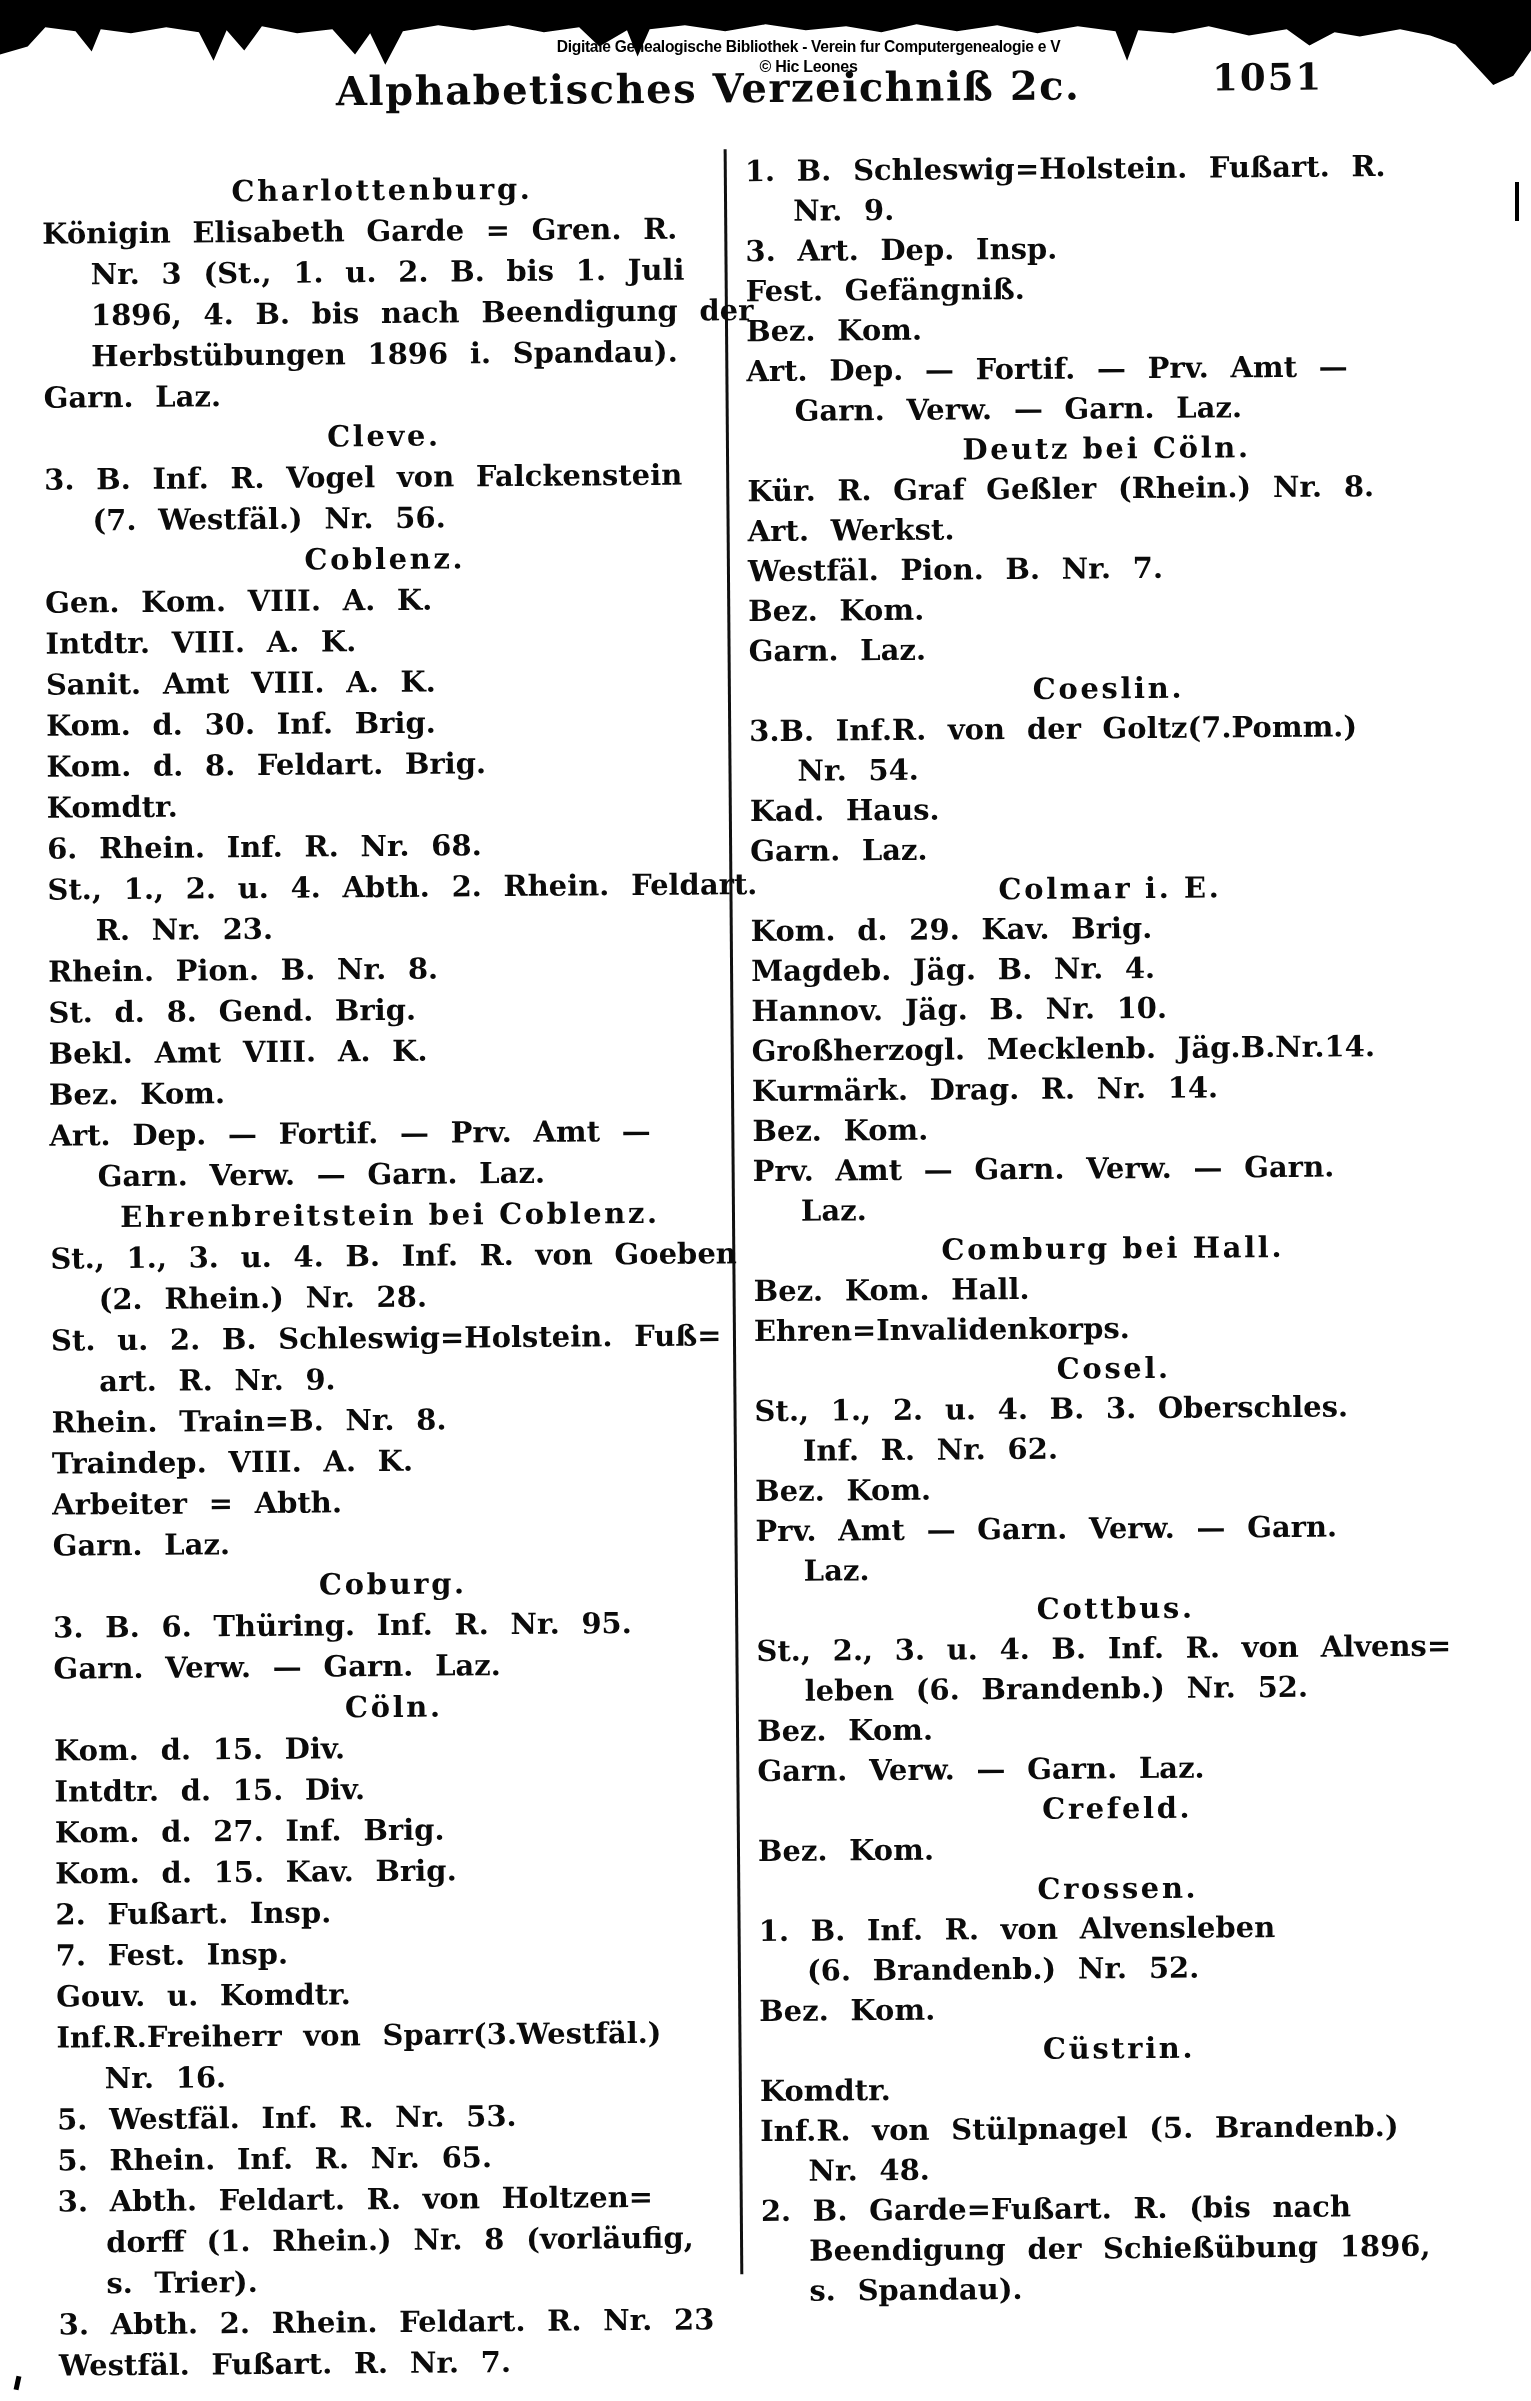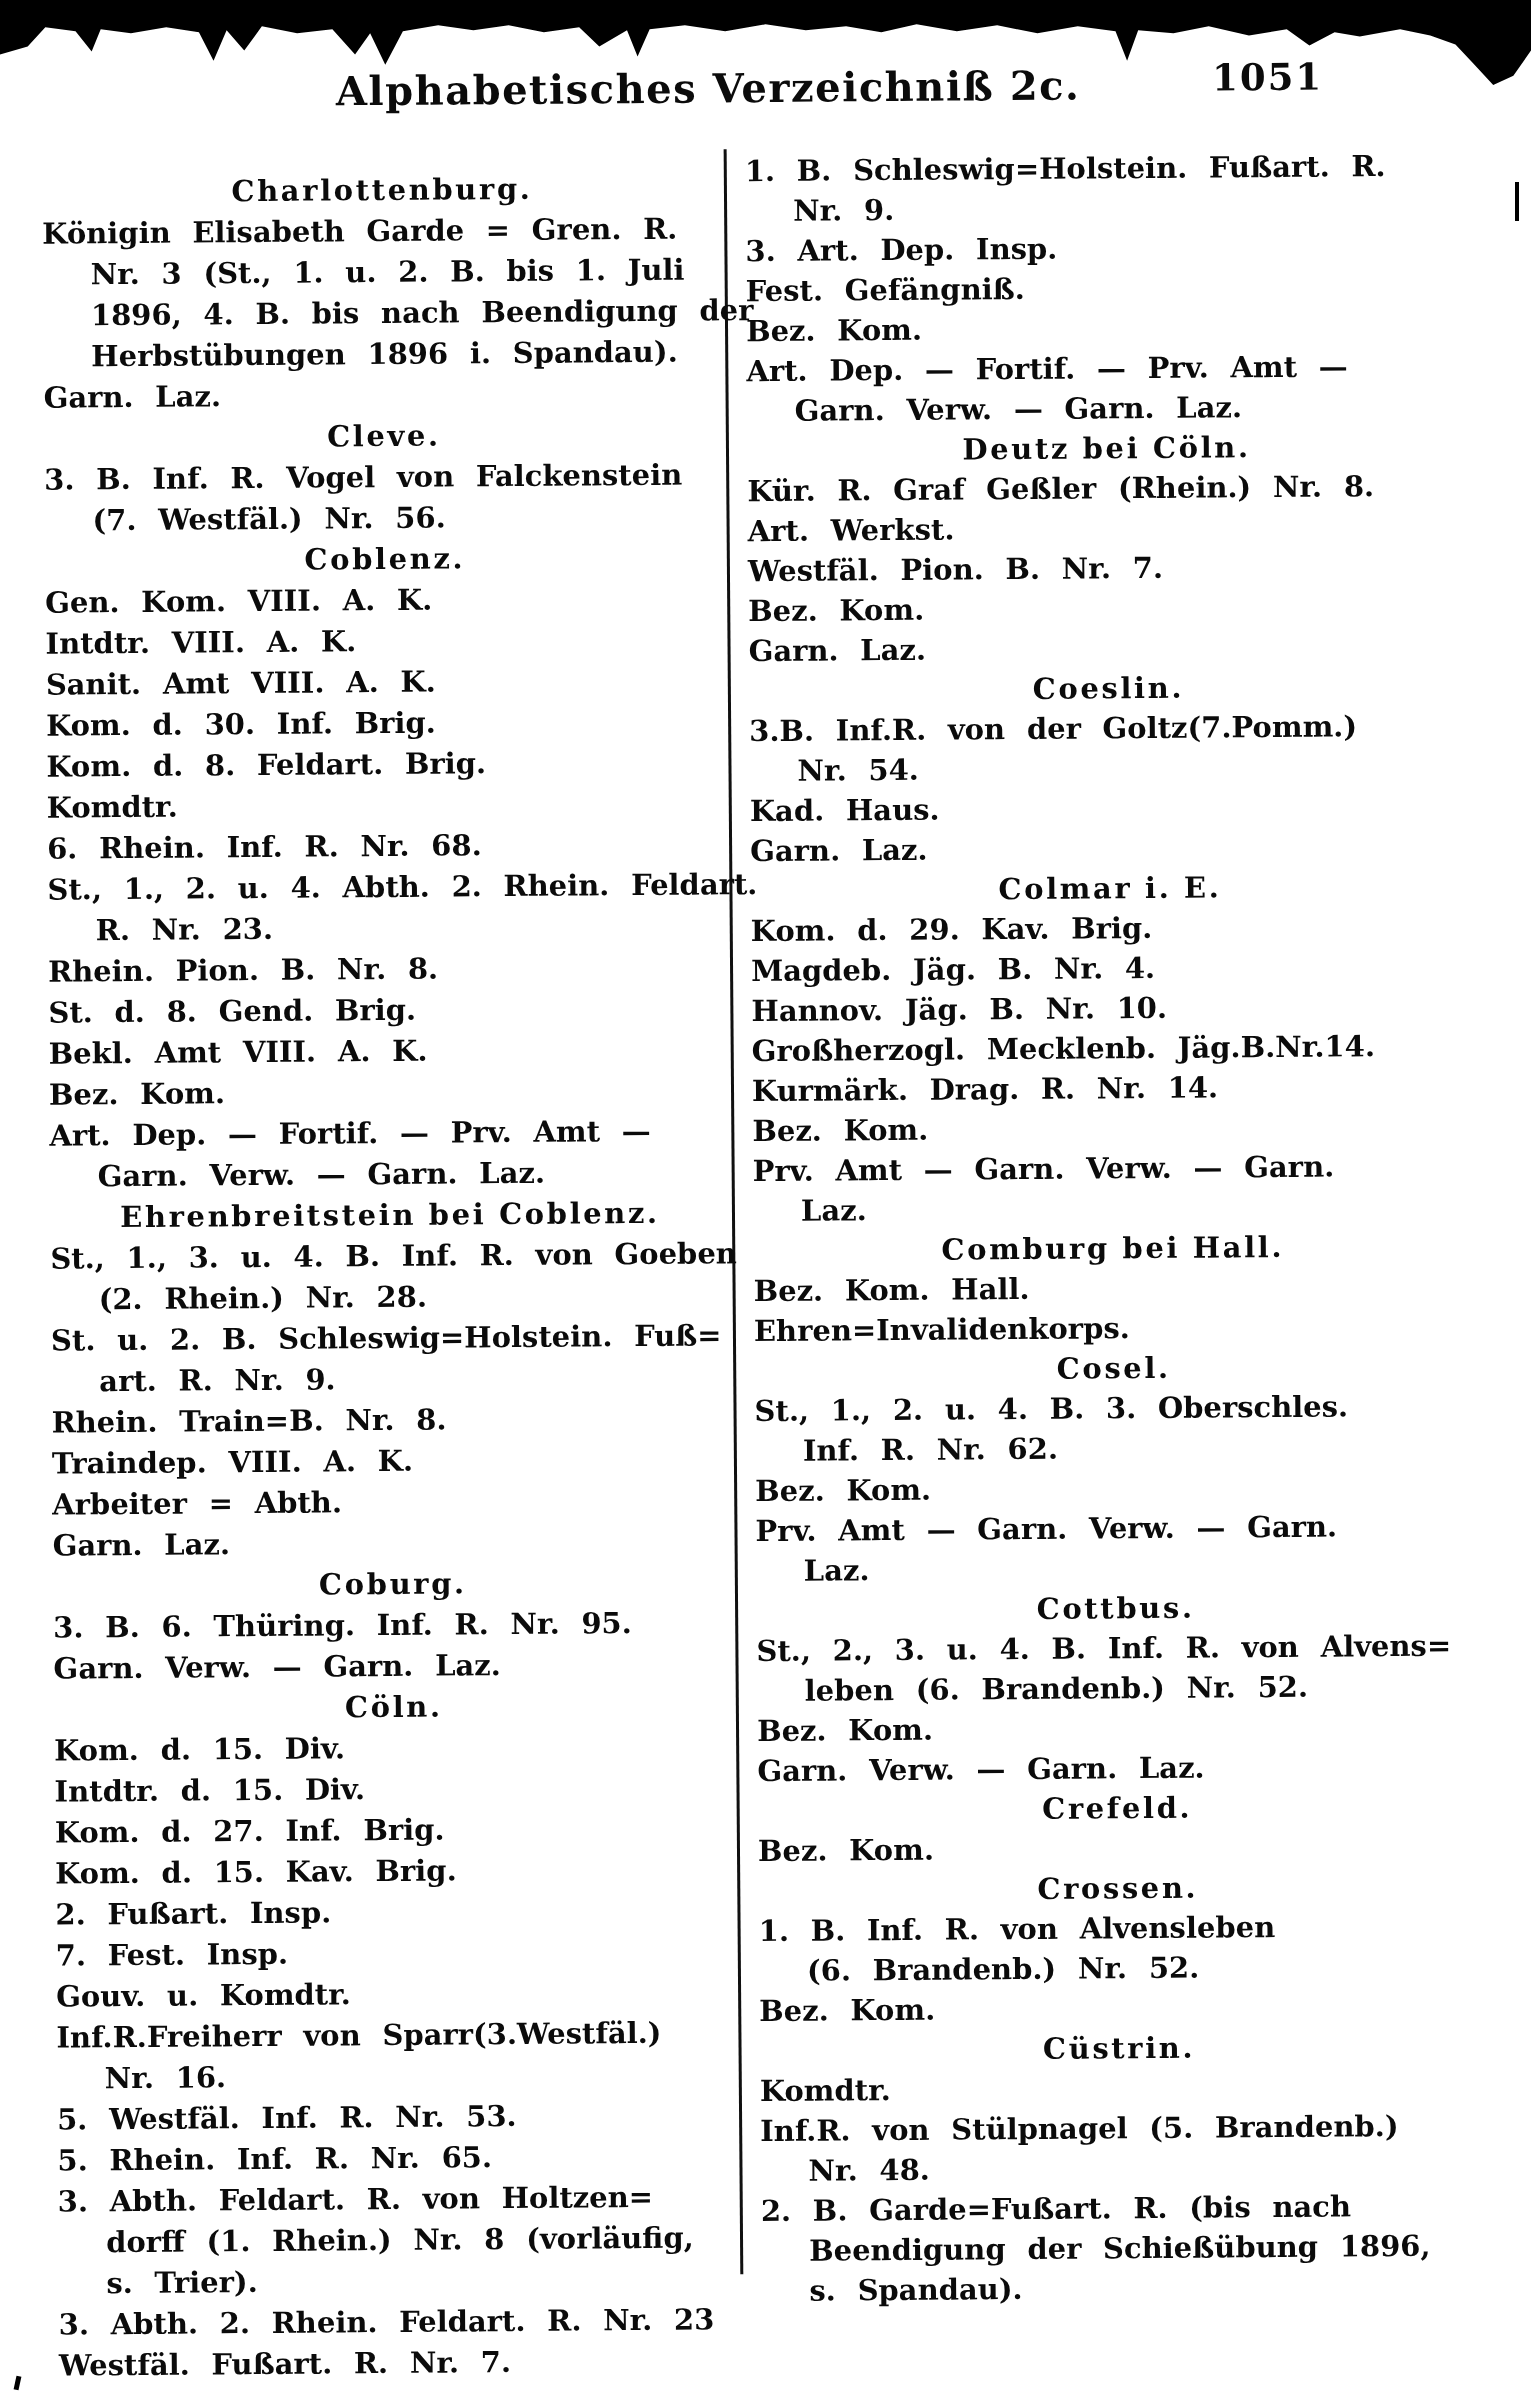--- a/index.html
+++ b/index.html
@@ -96,20 +96,24 @@
     <polygon fill="#000000" points="
       0,0 3040,0 3040,100 3005,150 2965,168 2925,125 2890,88 2840,70
       2780,58 2700,72 2650,64 2600,90 2555,58 2480,70 2400,52 2330,66
       2260,60 2238,120 2215,62 2140,52 2060,66 1980,50 1900,62 1820,48
       1750,64 1680,52 1600,60 1520,48 1440,62 1360,50 1290,58 1266,112
       1245,60 1190,92 1150,54 1080,64 1010,50 940,60 870,50 800,62
       765,128 735,66 705,108 660,58 590,66 520,52 485,100 450,60
       424,120 395,64 330,54 260,66 200,58 182,102 150,62 90,54 55,92 0,108"></polygon>
   </svg>
 
+  <div class="watermark">
+    <div class="wm1">Digitale Genealogische Bibliothek - Verein fur Computergenealogie e V</div>
+    <div class="wm2">© Hic Leones</div>
+  </div>
 
   <div class="scan-content">
 
     <div class="page-title">Alphabetisches Verzeichniß 2c.</div>
     <div class="page-number">1051</div>
 
     <div class="column-divider"></div>
 
     <div class="col col-left">
         <div class="section-heading">Charlottenburg.</div>

